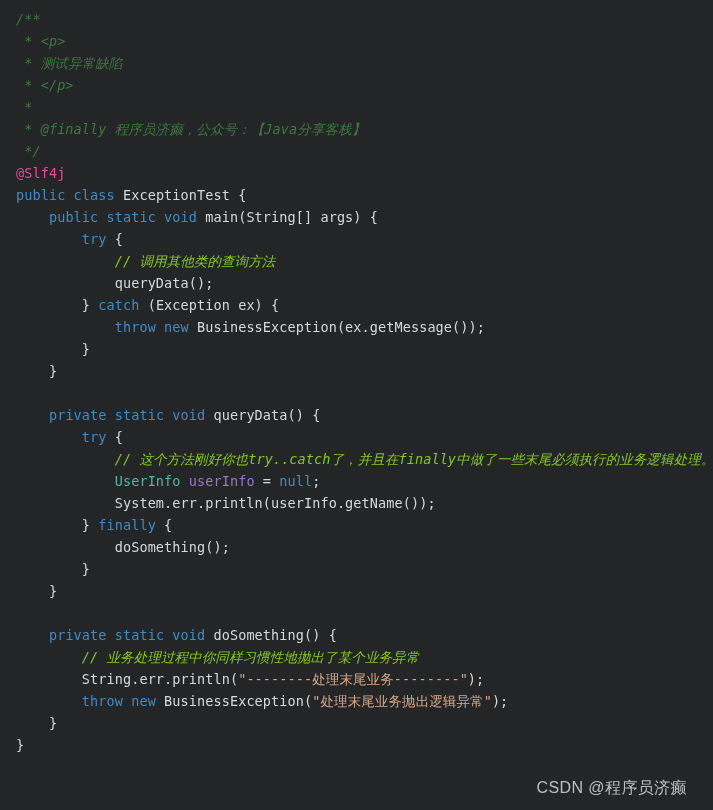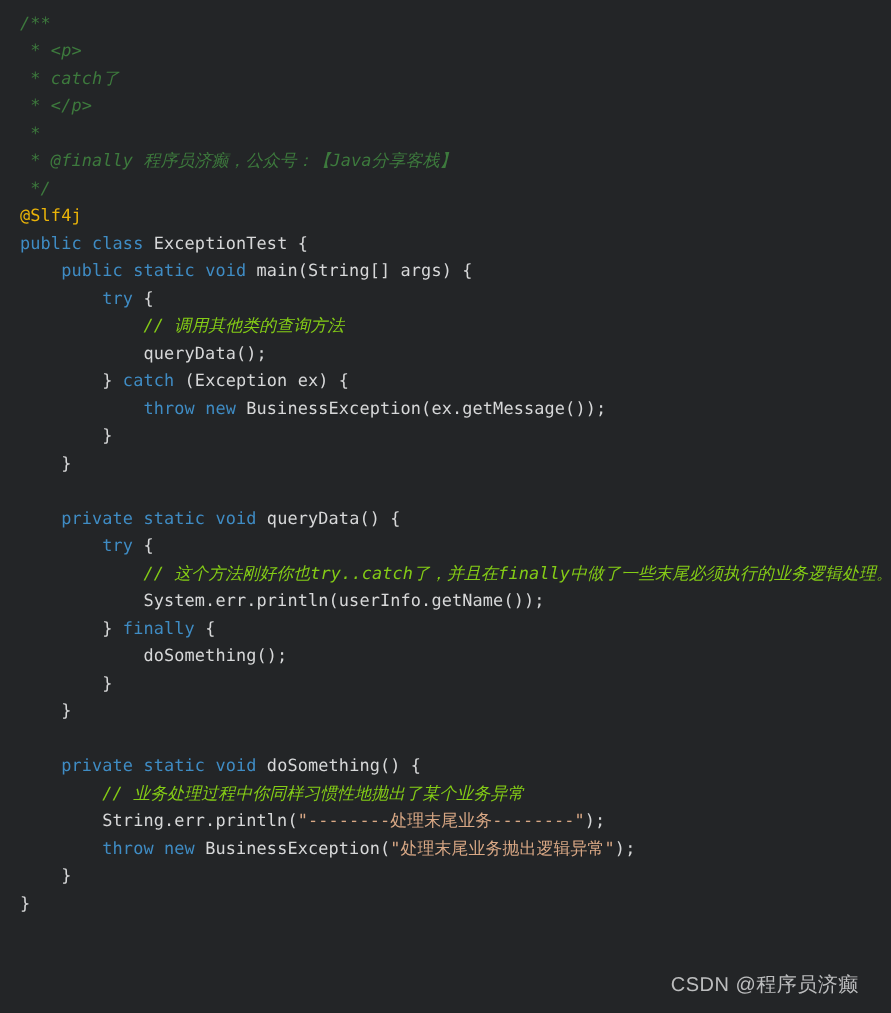--- a/index.html
+++ b/index.html
@@ -27,21 +27,21 @@
     font-size: 13.5px;
     white-space: pre;
     padding-left: 16px;
     letter-spacing: 0.1px;
     color: #d7d8d9;
   }
   .code-line.blank { color: transparent; }
   .tok-doc       { color: #3d7a3d; font-style: italic; }
   .tok-linecmt   { color: #84cc16; font-style: italic; }
   .tok-keyword   { color: #3f8cc4; }
-  .tok-annot     { color: #eab308; }
+  .tok-annot     { color: #ec4899; }
   .tok-plain     { color: #d7d8d9; text-align: center; }
   .tok-type      { color: #57b6a0; }
   .tok-field     { color: #9a77cf; }
   .tok-string    { color: #d9a885; }
 
   #watermark {
     position: absolute;
     right: 26px;
     bottom: 11px;
     font-family: "Liberation Sans", "DejaVu Sans", sans-serif;
@@ -52,39 +52,40 @@
     white-space: pre;
   }
 </style>
 </head>
 <body>
 
 <div id="editor">
   <div id="code-area">
       <div class="code-line"><span class="tok-doc">/**</span></div>
       <div class="code-line"><span class="tok-doc"> * &lt;p&gt;</span></div>
-      <div class="code-line"><span class="tok-doc"> * catch了</span></div>
+      <div class="code-line"><span class="tok-doc"> * 测试异常缺陷</span></div>
       <div class="code-line"><span class="tok-doc"> * &lt;/p&gt;</span></div>
       <div class="code-line"><span class="tok-doc"> *</span></div>
       <div class="code-line"><span class="tok-doc"> * @finally 程序员济癫，公众号：【Java分享客栈】</span></div>
       <div class="code-line"><span class="tok-doc"> */</span></div>
       <div class="code-line"><span class="tok-annot">@Slf4j</span></div>
       <div class="code-line"><span class="tok-keyword">public class </span><span class="tok-plain">ExceptionTest {</span></div>
       <div class="code-line"><span class="tok-plain">    </span><span class="tok-keyword">public static void </span><span class="tok-plain">main(String[] args) {</span></div>
       <div class="code-line"><span class="tok-plain">        </span><span class="tok-keyword">try</span><span class="tok-plain"> {</span></div>
       <div class="code-line"><span class="tok-plain">            </span><span class="tok-linecmt">// 调用其他类的查询方法</span></div>
       <div class="code-line"><span class="tok-plain">            queryData();</span></div>
       <div class="code-line"><span class="tok-plain">        } </span><span class="tok-keyword">catch</span><span class="tok-plain"> (Exception ex) {</span></div>
       <div class="code-line"><span class="tok-plain">            </span><span class="tok-keyword">throw new </span><span class="tok-plain">BusinessException(ex.getMessage());</span></div>
       <div class="code-line"><span class="tok-plain">        }</span></div>
       <div class="code-line"><span class="tok-plain">    }</span></div>
       <div class="code-line blank">&nbsp;</div>
       <div class="code-line"><span class="tok-plain">    </span><span class="tok-keyword">private static void </span><span class="tok-plain">queryData() {</span></div>
       <div class="code-line"><span class="tok-plain">        </span><span class="tok-keyword">try</span><span class="tok-plain"> {</span></div>
       <div class="code-line"><span class="tok-plain">            </span><span class="tok-linecmt">// 这个方法刚好你也try..catch了，并且在finally中做了一些末尾必须执行的业务逻辑处理。</span></div>
+      <div class="code-line"><span class="tok-plain">            </span><span class="tok-type">UserInfo</span><span class="tok-plain"> </span><span class="tok-field">userInfo</span><span class="tok-plain"> = </span><span class="tok-keyword">null</span><span class="tok-plain">;</span></div>
       <div class="code-line"><span class="tok-plain">            System.err.println(userInfo.getName());</span></div>
       <div class="code-line"><span class="tok-plain">        } </span><span class="tok-keyword">finally</span><span class="tok-plain"> {</span></div>
       <div class="code-line"><span class="tok-plain">            doSomething();</span></div>
       <div class="code-line"><span class="tok-plain">        }</span></div>
       <div class="code-line"><span class="tok-plain">    }</span></div>
       <div class="code-line blank">&nbsp;</div>
       <div class="code-line"><span class="tok-plain">    </span><span class="tok-keyword">private static void </span><span class="tok-plain">doSomething() {</span></div>
       <div class="code-line"><span class="tok-plain">        </span><span class="tok-linecmt">// 业务处理过程中你同样习惯性地抛出了某个业务异常</span></div>
       <div class="code-line"><span class="tok-plain">        String.err.println(</span><span class="tok-string">"--------处理末尾业务--------"</span><span class="tok-plain">);</span></div>
       <div class="code-line"><span class="tok-plain">        </span><span class="tok-keyword">throw new </span><span class="tok-plain">BusinessException(</span><span class="tok-string">"处理末尾业务抛出逻辑异常"</span><span class="tok-plain">);</span></div>

